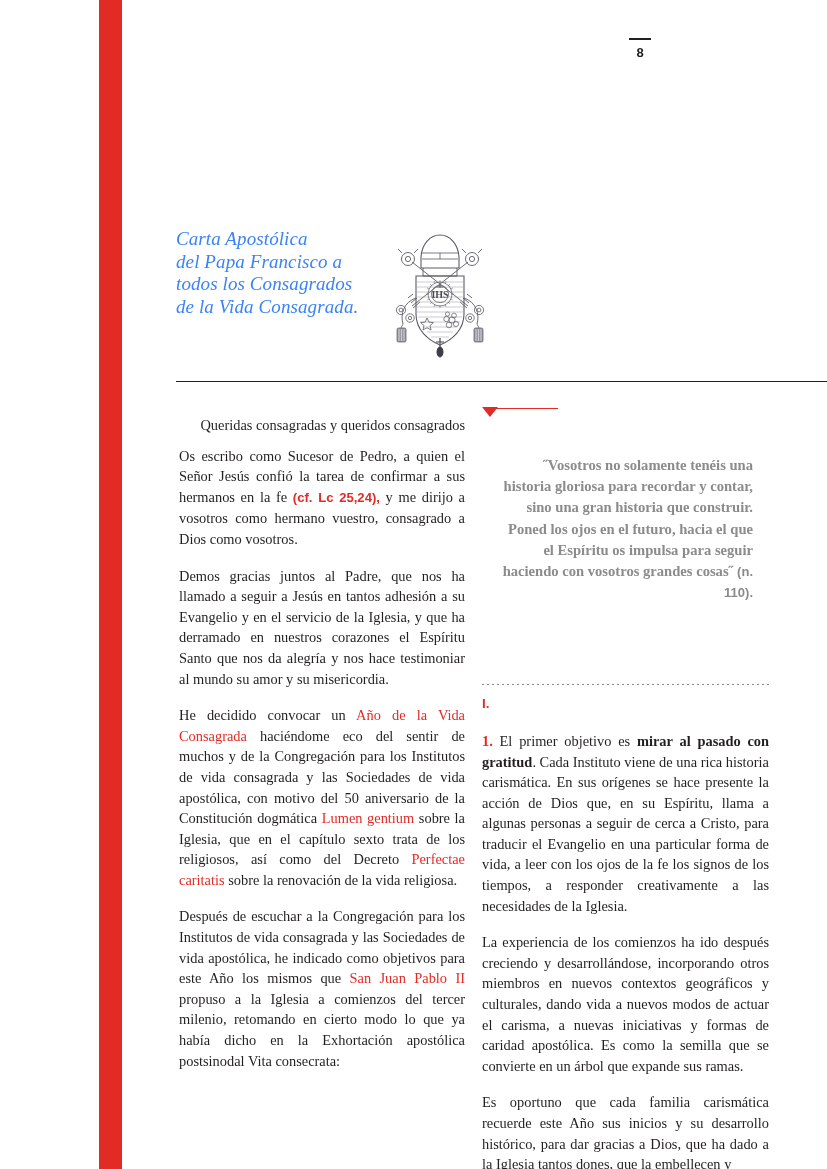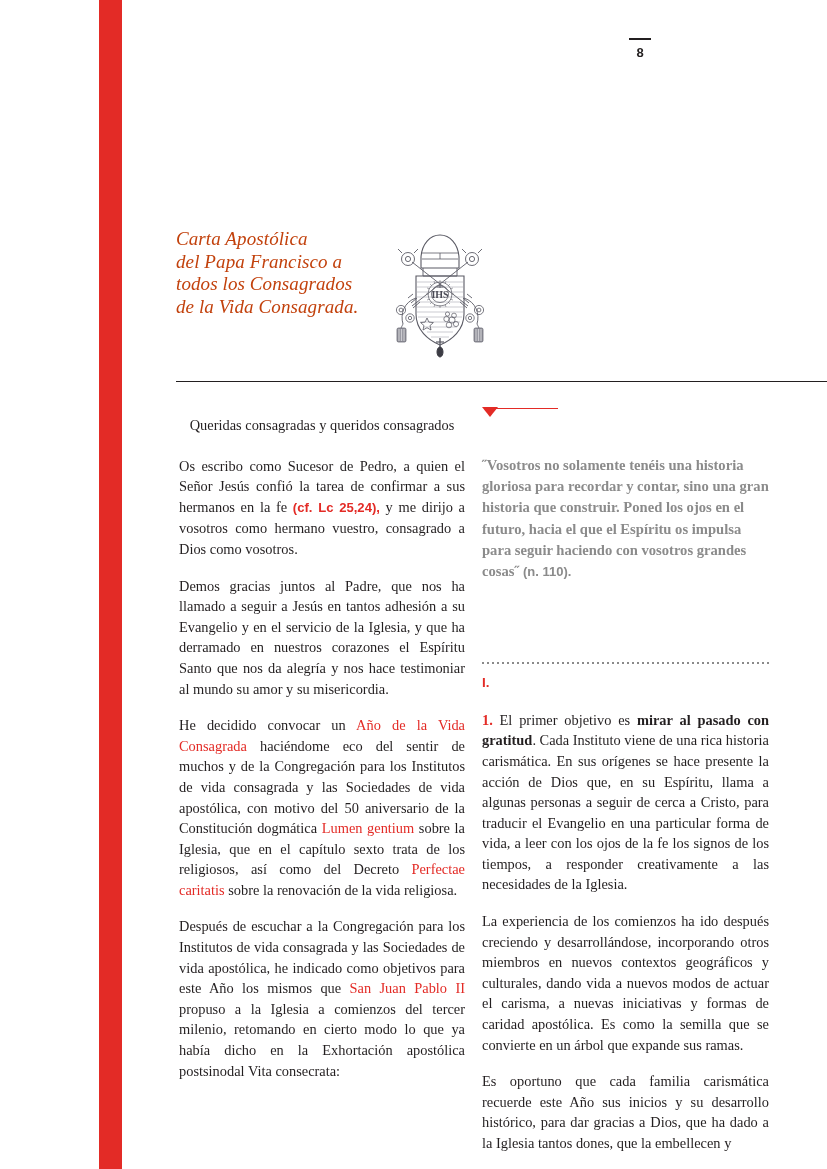--- a/index.html
+++ b/index.html
@@ -60,21 +60,21 @@
   }
   .title-text {
     position: absolute;
     left: 0;
     top: 0;
     width: 215px;
     font-family: "Liberation Serif", "DejaVu Serif", serif;
     font-style: italic;
     font-size: 19px;
     line-height: 22.5px;
-    color: #c2410c;
+    color: #3b82f6;
     letter-spacing: 0.1px;
   }
   .title-text div { white-space: nowrap; }
 
   .coat-of-arms {
     position: absolute;
     left: 210px;
     top: 4px;
     width: 108px;
     height: 126px;
@@ -107,21 +107,21 @@
   .body-p {
     font-family: "Liberation Serif", "DejaVu Serif", serif;
     font-size: 14.4px;
     line-height: 20.6px;
     text-align: justify;
     color: #231f20;
     margin: 0 0 16px 0;
     hyphens: none;
   }
   .body-p:last-child { margin-bottom: 0; }
-  .body-p.greeting { text-align: center; margin-bottom: 20px; }
+  .body-p.greeting { text-align: right; margin-bottom: 10px; }
 
   .hl {            
     color: #e32b26;
   }
   .hl-sans {       
     color: #e32b26;
     font-family: "Liberation Sans", "DejaVu Sans", sans-serif;
     font-weight: bold;
     font-size: 13.1px;
   }
@@ -151,22 +151,22 @@
     height: 1.8px;
     background: #e32b26;
   }
 
   .pull-quote {
     font-family: "Liberation Serif", "DejaVu Serif", serif;
     font-weight: bold;
     font-size: 14.6px;
     line-height: 21.2px;
     color: #8b8b8b;
-    text-align: left;
-    margin: 0;
+    text-align: right;
+    margin: 16px;
   }
   .pull-quote .ref {
     font-family: "Liberation Sans", "DejaVu Sans", sans-serif;
     font-weight: bold;
     font-size: 13px;
   }
 
   
   .dotted-rule {
     margin: 80px 0 10px 0;

